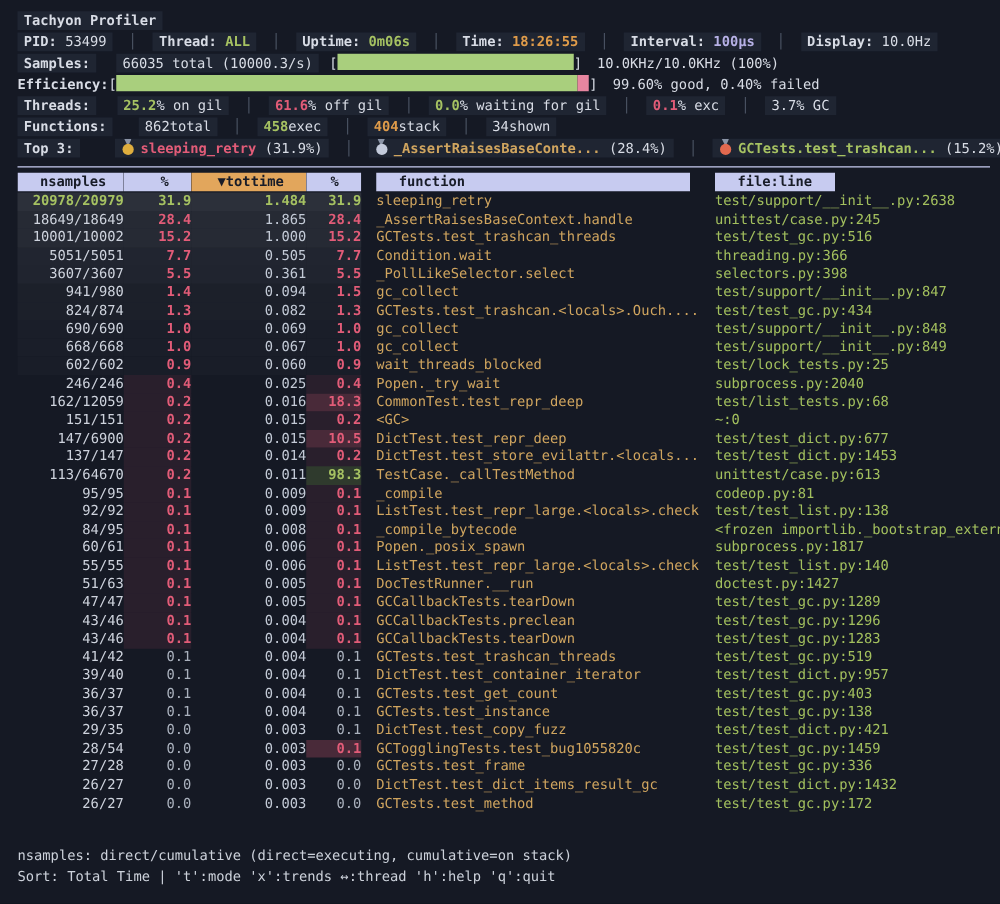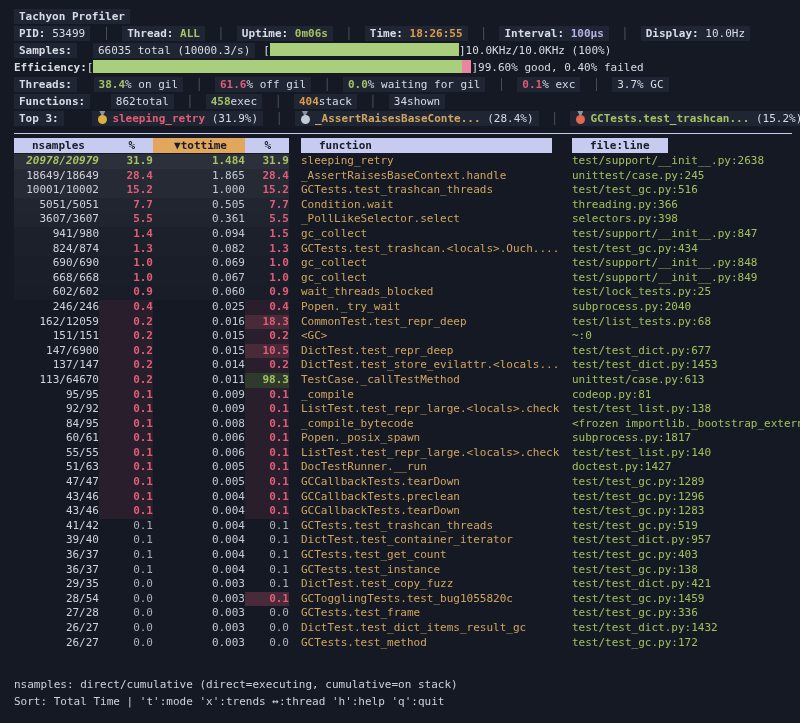--- a/index.html
+++ b/index.html
@@ -39,21 +39,21 @@
   .v-fg{color:var(--fg);}
   .v-green{color:var(--green);font-weight:bold;}
   .v-orange{color:var(--orange);font-weight:bold;}
   .v-pink{color:var(--pink);font-weight:bold;}
   .v-purple{color:var(--purple);font-weight:bold;}
   .v-tan{color:var(--tan);font-weight:bold;}
   .sep{color:var(--sep);margin:0 6px;}
   .bracket{color:var(--fg);}
   .bar{display:inline-block;height:13px;vertical-align:-2px;background:transparent;white-space:nowrap;font-size:0;}
   .bar .seg{display:inline-block;height:13px;}
-  .ml8{margin-left:8px;} .ml12{} .ml16{margin-left:16px;}
+  .ml8{margin-left:8px;} .ml12{margin-left:12px;} .ml16{margin-left:16px;}
   
   .medal{display:inline-block;position:relative;width:10px;height:13px;margin-right:5px;vertical-align:-2px;}
   .medal::before{content:"";position:absolute;top:0;left:2px;width:6px;height:6px;background:#8b94a6;
     clip-path:polygon(0 0,100% 0,50% 100%);}
   .medal::after{content:"";position:absolute;bottom:0;left:1px;width:9px;height:9px;border-radius:50%;background:var(--mc,#999);}
   .medal.gold{--mc:#dfae3e;} .medal.silver{--mc:#c3cada;} .medal.bronze{--mc:#e2694f;}
   
   .rule{height:1px;background:var(--lav);margin:6px 8px 4px 0;}
   
   .thead{display:flex;height:16px;line-height:15px;white-space:nowrap;}
@@ -106,21 +106,21 @@
 
   <div class="tline">
     <span class="tag b">Samples:</span><span class="tag ml16">66035 total (10000.3/s)</span><span class="bracket ml8">[</span><span class="bar" style="width:189px;"><span class="seg" id="samples-bar-fill" style="background: var(--bargreen); width: 100%;"></span></span><span class="bracket">]</span><span class="ml12">10.0KHz/10.0KHz (100%)</span>
   </div>
 
   <div class="tline">
     <span class="b">Efficiency:</span><span class="bracket">[</span><span class="bar" style="width:378px;"><span class="seg" id="eff-bar-good" style="background: var(--bargreen); width: 97.6%;"></span><span class="seg" id="eff-bar-bad" style="background: var(--barpink); width: 2.4%;"></span></span><span class="bracket">]</span><span class="ml12">99.60% good, 0.40% failed</span>
   </div>
 
   <div class="tline" id="threads-line"><span class="tag b">Threads:</span><span style="display: inline-block; width: 10px;"></span>
-  <span class="tag"><span class="t-value v-green">38.4</span><span class="t-text">% on gil</span></span>
+  <span class="tag"><span class="t-value v-green">25.2</span><span class="t-text">% on gil</span></span>
 <span class="sep">│</span>
   <span class="tag"><span class="t-value v-pink">61.6</span><span class="t-text">% off gil</span></span>
 <span class="sep">│</span>
   <span class="tag"><span class="t-value v-green">0.0</span><span class="t-text">% waiting for gil</span></span>
 <span class="sep">│</span>
   <span class="tag"><span class="t-value v-pink">0.1</span><span class="t-text">% exc</span></span>
 <span class="sep">│</span>
   <span class="tag"><span class="t-value v-fg">3.7</span><span class="t-text">% GC</span></span>
 </div>
 
@@ -148,21 +148,21 @@
     <div class="cell c-ns th-num"><span class="th-box">nsamples</span></div>
     <div class="cell c-dp th-num"><span class="th-box">%</span></div>
     <div class="cell c-tt th-num th-sort"><span class="th-box">▼tottime</span></div>
     <div class="cell c-cp th-num"><span class="th-box">%</span></div>
     <div class="cell c-fn th-fn"><span class="th-box">function</span></div>
     <div class="cell c-file"><span class="th-box">file:line</span></div>
   </div>
 
   <div id="table-body">
   <div class="trow">
-    <div class="cell c-ns r-ns c-g" style="background: rgba(255, 255, 255, 0.1); font-style: italic;">20978/20979</div>
+    <div class="cell c-ns r-ns c-g" style="background: rgba(255, 255, 255, 0.1);">20978/20979</div>
     <div class="cell c-dp r-dp c-g" style="background: rgba(255, 255, 255, 0.1);">31.9</div>
     <div class="cell c-tt r-tt c-g" style="background: rgba(255, 255, 255, 0.1);">1.484</div>
     <div class="cell c-cp r-cp c-g" style="background: rgba(255, 255, 255, 0.1);">31.9</div>
     <div class="cell c-fn fn-text r-fn">sleeping_retry</div>
     <div class="cell c-file file-text r-file">test/support/__init__.py:2638</div>
   </div>
 
   <div class="trow">
     <div class="cell c-ns r-ns c-w" style="background: rgba(255, 255, 255, 0.075);">18649/18649</div>
     <div class="cell c-dp r-dp c-p" style="background: rgba(255, 255, 255, 0.075);">28.4</div>

